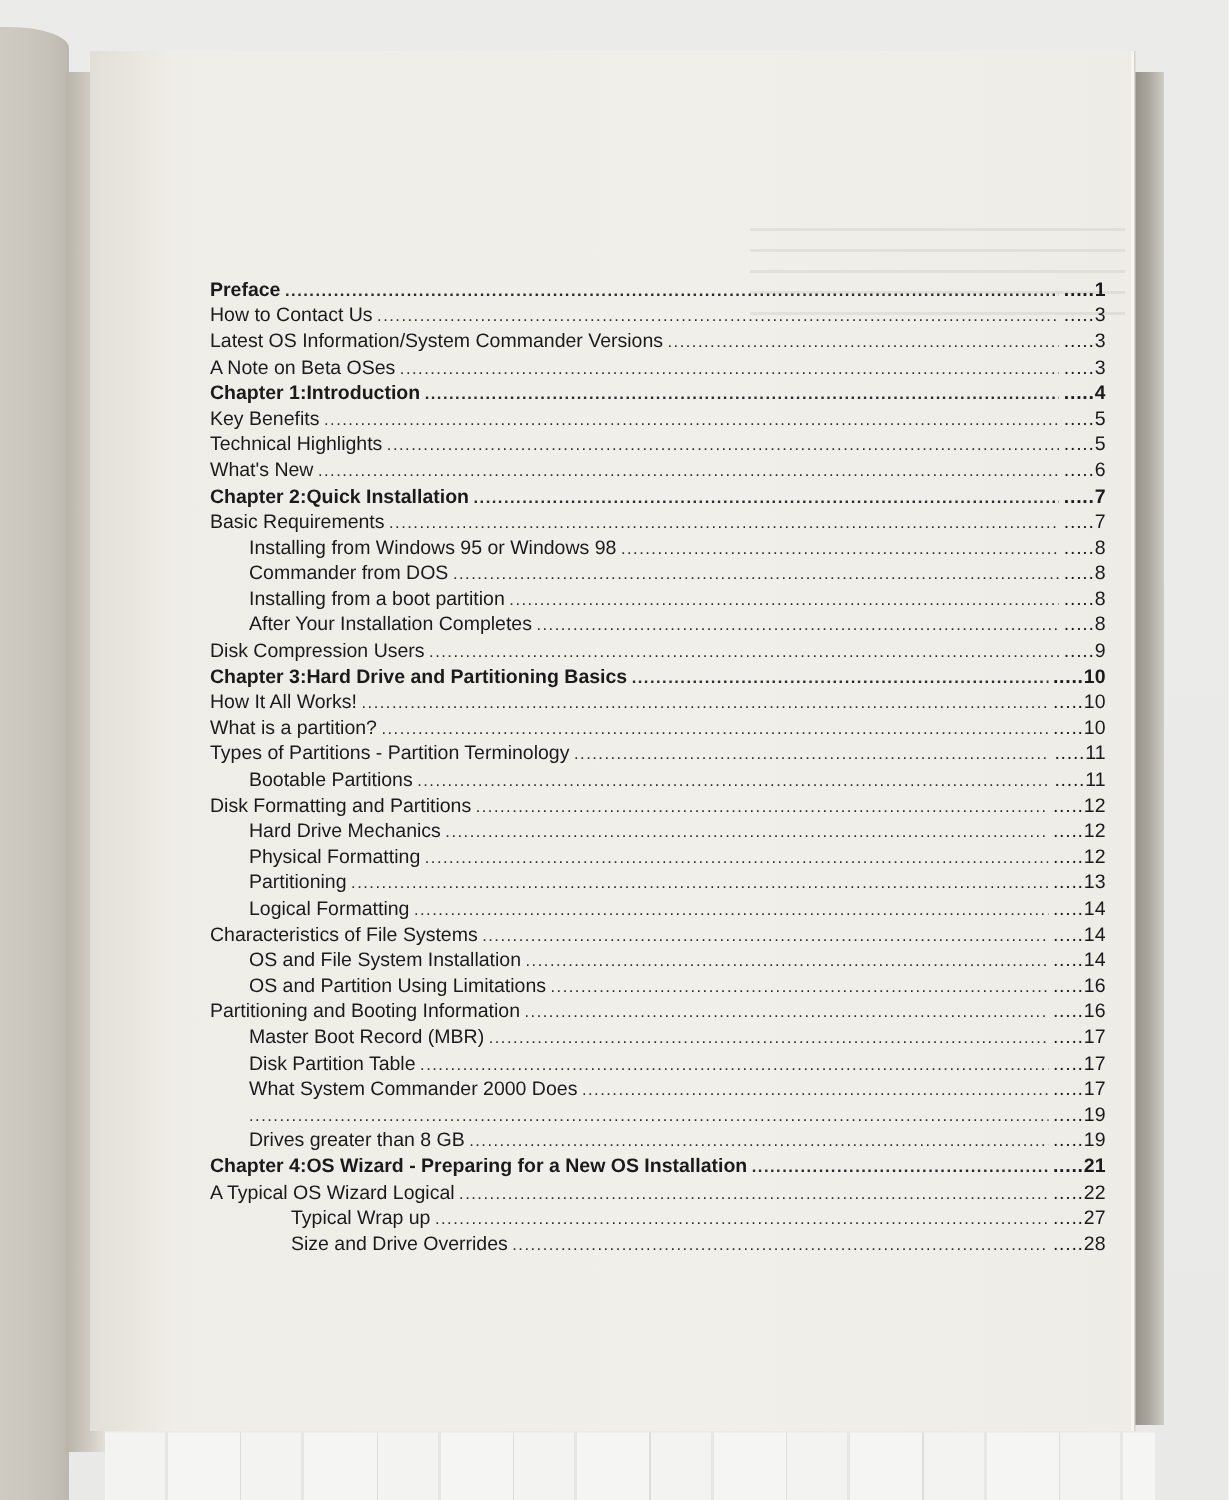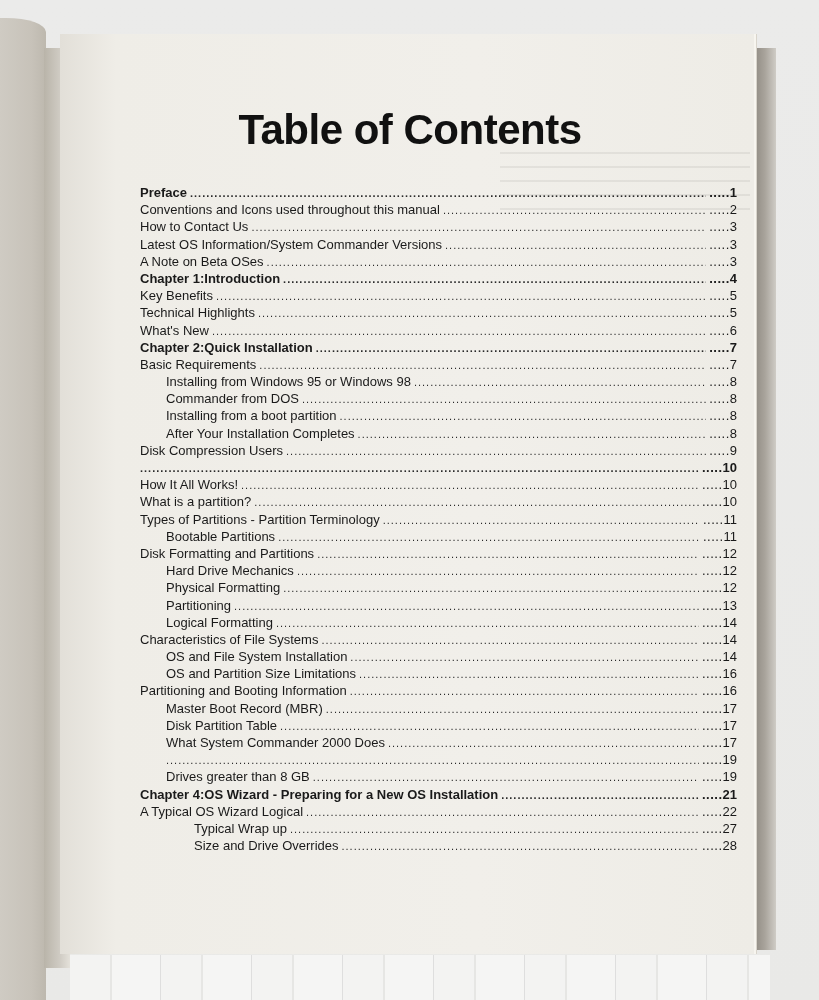--- a/index.html
+++ b/index.html
@@ -132,33 +132,27 @@
 </head>
 <body>
 
 <div class="left-page"></div>
 <div class="gutter"></div>
 <div class="right-shadow"></div>
 <div class="bottom-sheets"></div>
 
 <div class="page">
   <div class="ghost"></div>
-  <h1 class="title">Table of Contents</h1>
   <ul class="toc" id="toc">
       <li class="toc-row l0 bold">
         <span class="toc-label">Preface</span>
         <span class="toc-leader"></span>
         <span class="toc-page">1</span>
       </li>
       <li class="toc-row l0">
-        <span class="toc-label">Conventions and Icons used throughout this manual</span>
-        <span class="toc-leader"></span>
-        <span class="toc-page">2</span>
-      </li>
-      <li class="toc-row l0">
         <span class="toc-label">How to Contact Us</span>
         <span class="toc-leader"></span>
         <span class="toc-page">3</span>
       </li>
       <li class="toc-row l0">
         <span class="toc-label">Latest OS Information/System Commander Versions</span>
         <span class="toc-leader"></span>
         <span class="toc-page">3</span>
       </li>
       <li class="toc-row l0">
@@ -215,20 +209,21 @@
         <span class="toc-label">After Your Installation Completes</span>
         <span class="toc-leader"></span>
         <span class="toc-page">8</span>
       </li>
       <li class="toc-row l0">
         <span class="toc-label">Disk Compression Users</span>
         <span class="toc-leader"></span>
         <span class="toc-page">9</span>
       </li>
       <li class="toc-row l0 bold">
+        <span class="toc-label">Chapter 3:Hard Drive and Partitioning Basics</span>
         <span class="toc-leader"></span>
         <span class="toc-page">10</span>
       </li>
       <li class="toc-row l0">
         <span class="toc-label">How It All Works!</span>
         <span class="toc-leader"></span>
         <span class="toc-page">10</span>
       </li>
       <li class="toc-row l0">
         <span class="toc-label">What is a partition?</span>
@@ -274,21 +269,21 @@
         <span class="toc-label">Characteristics of File Systems</span>
         <span class="toc-leader"></span>
         <span class="toc-page">14</span>
       </li>
       <li class="toc-row l1">
         <span class="toc-label">OS and File System Installation</span>
         <span class="toc-leader"></span>
         <span class="toc-page">14</span>
       </li>
       <li class="toc-row l1">
-        <span class="toc-label">OS and Partition Size Limitations</span>
+        <span class="toc-label">OS and Partition Using Limitations</span>
         <span class="toc-leader"></span>
         <span class="toc-page">16</span>
       </li>
       <li class="toc-row l0">
         <span class="toc-label">Partitioning and Booting Information</span>
         <span class="toc-leader"></span>
         <span class="toc-page">16</span>
       </li>
       <li class="toc-row l1">
         <span class="toc-label">Master Boot Record (MBR)</span>

